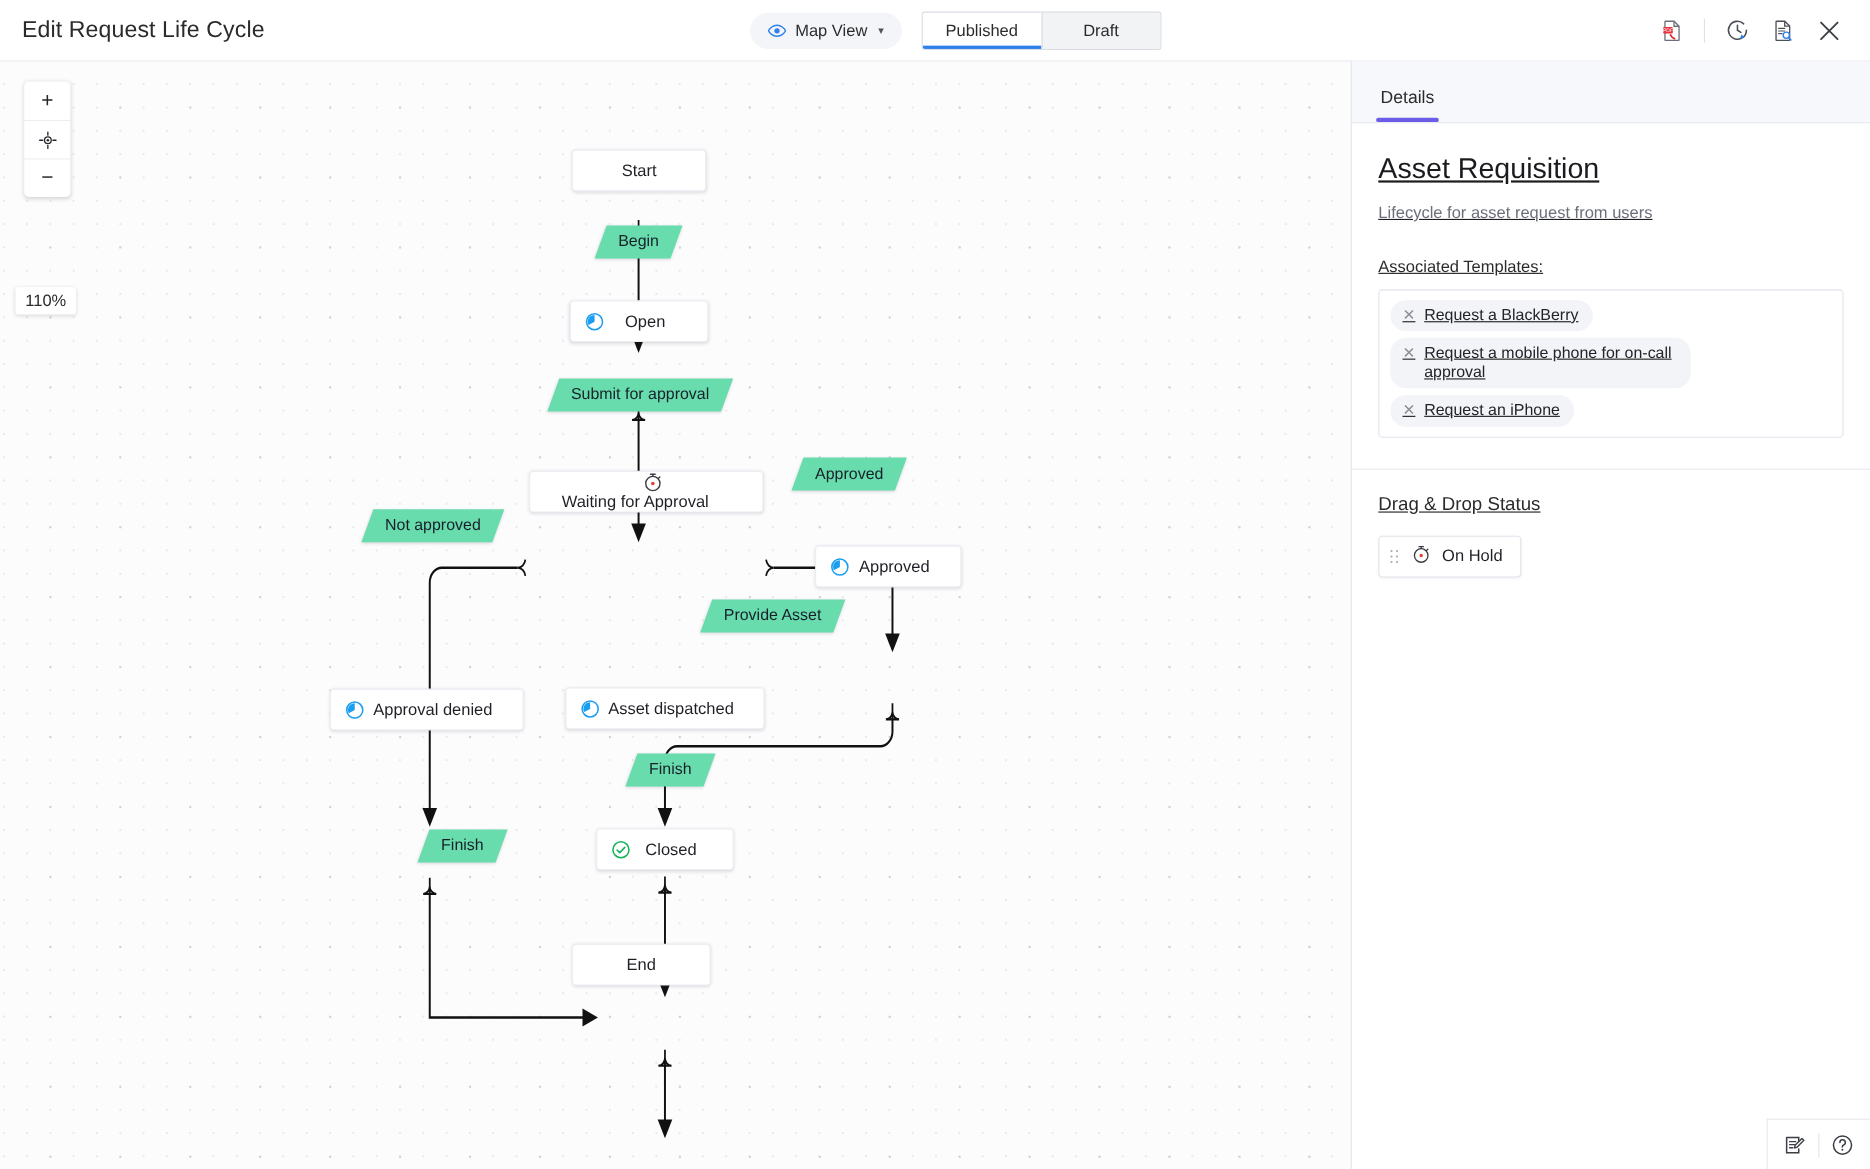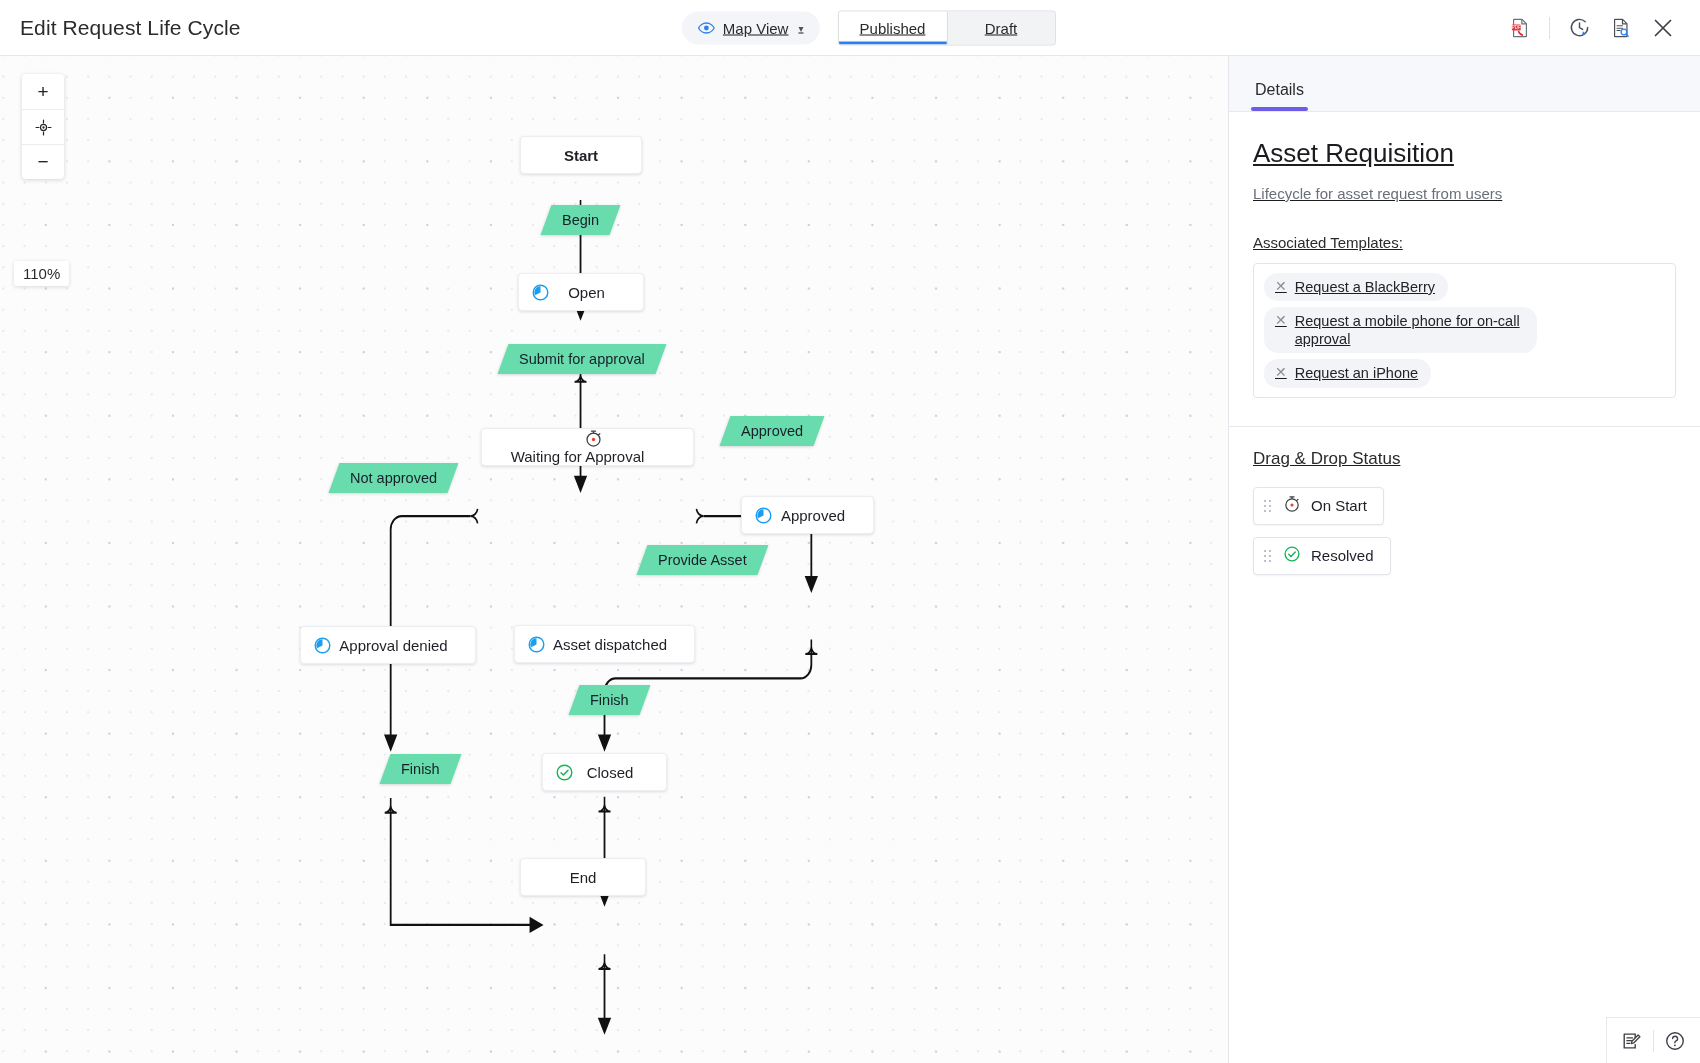--- a/index.html
+++ b/index.html
@@ -21,21 +21,21 @@
     display: flex; align-items: center;
     position: relative;
   }
   .header-title {
     font-size: 21px; font-weight: 400; color: #2b2b2b;
     padding-left: 20px; letter-spacing: .1px;
   }
   .header-center {
     position: absolute; left: 50%; top: 50%;
     transform: translate(-45%, -50%);
-    display: flex; align-items: center; gap: 18px; text-decoration: underline;
+    display: flex; align-items: center; gap: 18px;
   }
   .mapview-btn {
     display: flex; align-items: center; gap: 8px;
     background: #f3f5f9; border: none; border-radius: 20px;
     height: 33px; padding: 0 16px;
     font-size: 15px; color: #2b2b2b; cursor: pointer;
     font-family: inherit;
   }
   .eye-icon { display: flex; }
   .caret { font-size: 10px; color: #51545c; margin-left: 2px; }
@@ -324,21 +324,21 @@
               <path d="M605,607 v6 a6,6 0 0 0 6,6 h-12 a6,6 0 0 0 6,-6" stroke-width="1.6"></path>
 
               <path d="M605,615 V690" marker-end="url(#arrow)"></path>
 
               <path d="M605,736 v6 a6,6 0 0 0 6,6 h-12 a6,6 0 0 0 6,-6" stroke-width="1.6"></path>
 
               <path d="M605,744 V795" marker-end="url(#arrow)"></path>
             </g>
           </svg>
 
-          <div class="node" style="left:520px;top:80px;width:122px;font-weight:bold;">
+          <div class="node" style="left:520px;top:80px;width:122px;">
             <span class="node-label">Start</span>
           </div>
 
           <div class="node has-icon" style="left:518px;top:217px;width:126px;">
             <span class="node-icon">
               <svg width="19" height="19" viewBox="0 0 24 24">
                 <circle cx="12" cy="12" r="9.2" fill="#fff" stroke="#1a9ef0" stroke-width="1.8"></circle>
                 <path d="M12 12 V4.2 A7.8 7.8 0 0 0 5.1 15.6 Z" fill="#1a9ef0"></path>
               </svg>
             </span>
@@ -470,43 +470,24 @@
             </span>
             <span>
               <svg width="18" height="18" viewBox="0 0 24 24">
                 <circle cx="12" cy="13.3" r="8.2" fill="#fff" stroke="#3a3d44" stroke-width="1.6"></circle>
                 <path d="M9.4 2.6h5.2" stroke="#3a3d44" stroke-width="1.7" stroke-linecap="round"></path>
                 <path d="M12 2.8v2.4" stroke="#3a3d44" stroke-width="1.6"></path>
                 <path d="M18.2 7.6l1.8-1.8" stroke="#3a3d44" stroke-width="1.6" stroke-linecap="round"></path>
                 <circle cx="12" cy="13.3" r="2.1" fill="#e8422e"></circle>
               </svg>
             </span>
-            <span>On Start</span>
+            <span>On Hold</span>
           </div>
         </div>
 
-        <div class="dnd-row">
-          <div class="dnd-item">
-            <span class="grip">
-              <i></i>
-                <i></i>
-                <i></i>
-                <i></i>
-                <i></i>
-                <i></i>
-            </span>
-            <span>
-              <svg width="18" height="18" viewBox="0 0 24 24">
-                <circle cx="12" cy="12" r="9.2" fill="#fff" stroke="#16b359" stroke-width="1.8"></circle>
-                <path d="M7.6 12.3l3 3 5.8-6" fill="none" stroke="#16b359" stroke-width="1.8" stroke-linecap="round" stroke-linejoin="round"></path>
-              </svg>
-            </span>
-            <span>Resolved</span>
-          </div>
-        </div>
       </div>
     </div>
 
   </div>
 
   <div class="corner-tools">
     <button class="icon-btn">
       <svg width="22" height="22" viewBox="0 0 24 24">
         <path d="M3.5 4.5h12v6.2M3.5 4.5v15h12v-3.6" fill="none" stroke="#3c3f46" stroke-width="1.5" stroke-linecap="round"></path>
         <path d="M6.4 8.6h6.2M6.4 11.6h5M6.4 14.6h3.2" stroke="#3c3f46" stroke-width="1.3" stroke-linecap="round"></path>

